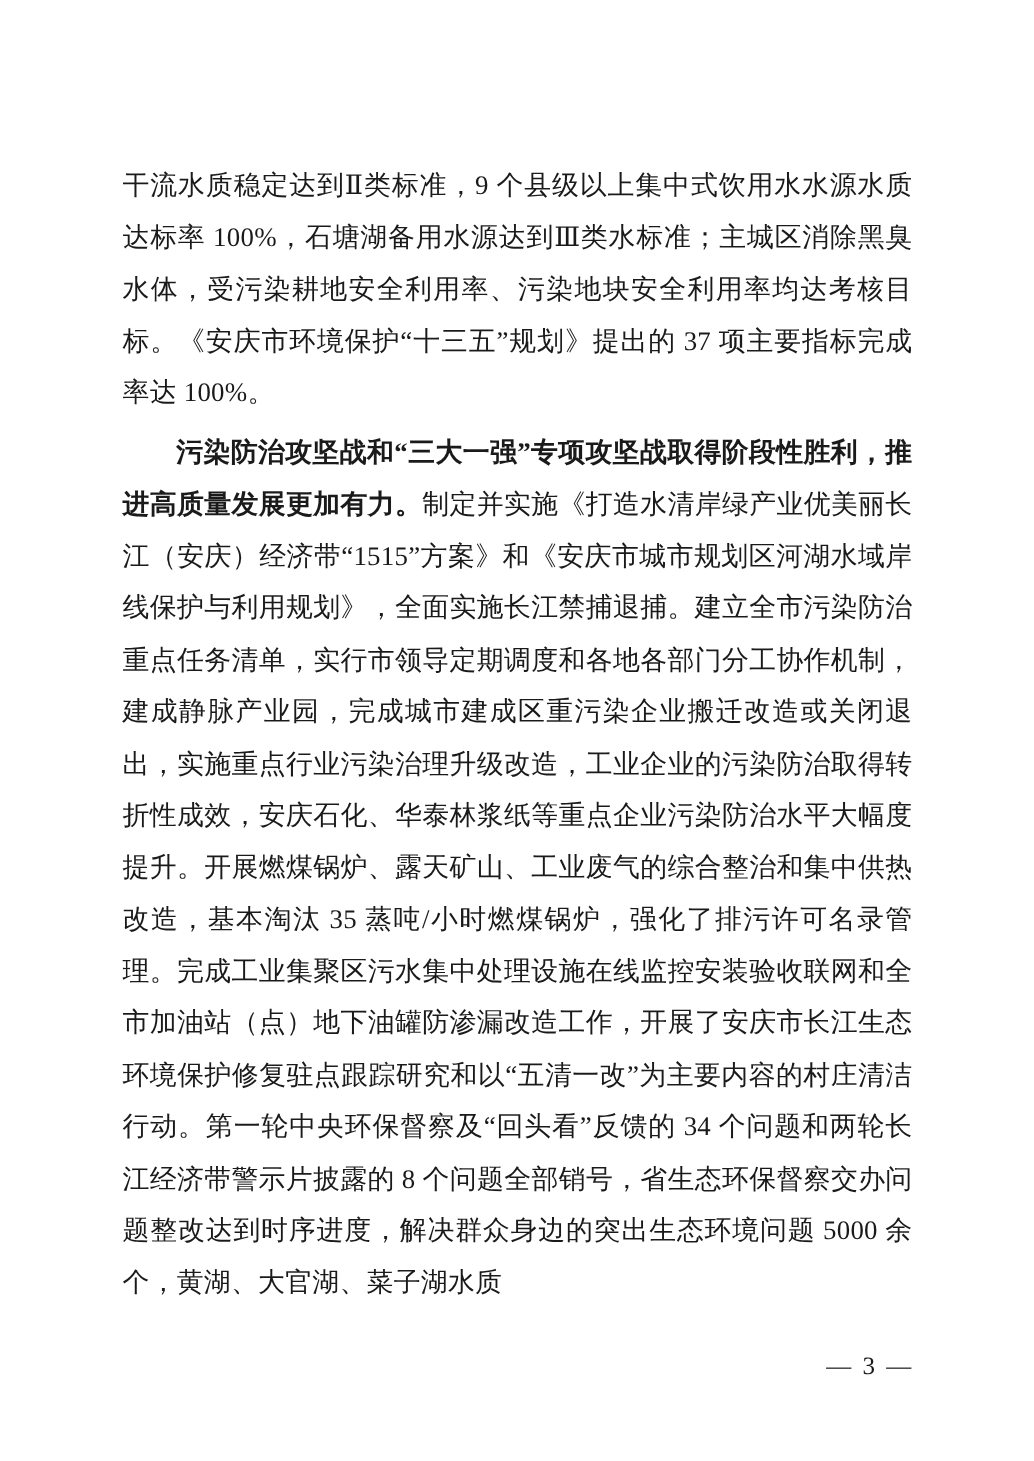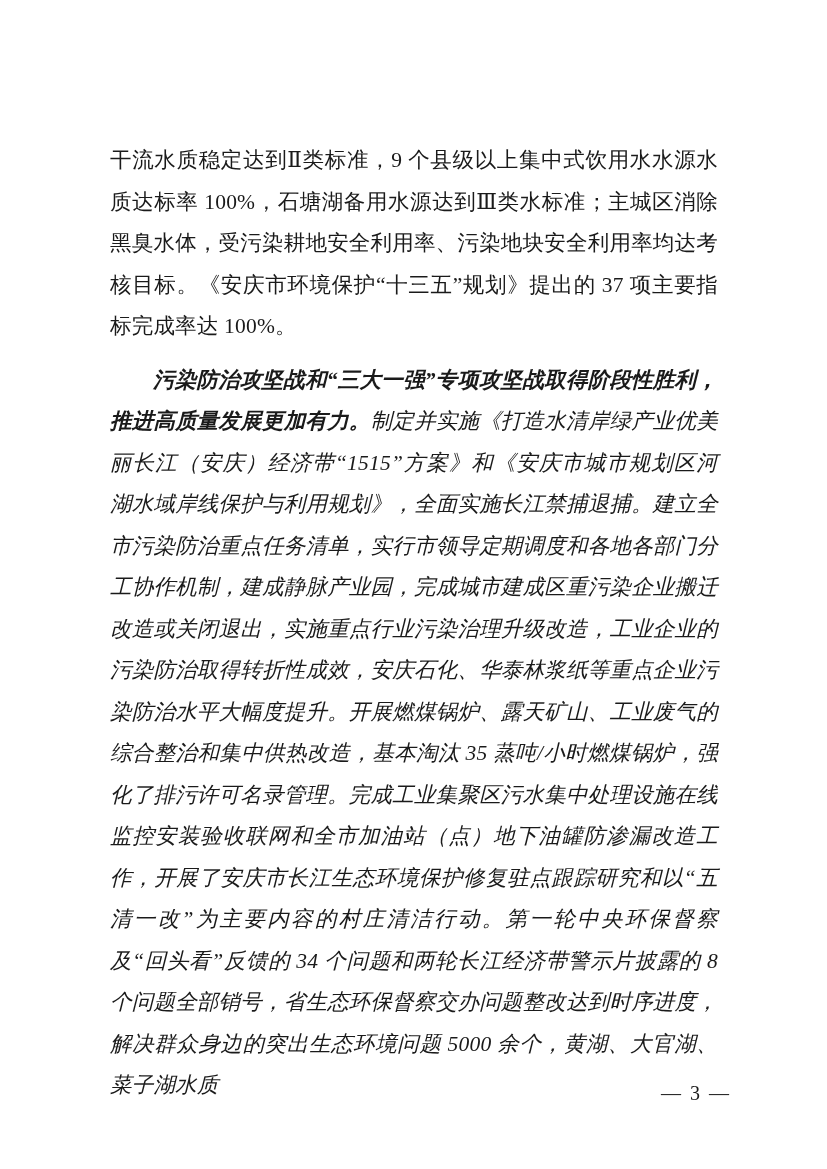--- a/index.html
+++ b/index.html
@@ -24,25 +24,24 @@
     top: 128px;
     width: 632px;
   }
   .para {
     font-size: 21.5px;
     line-height: 41.5px;
     color: #1a1a1a;
     text-align: justify;
     text-justify: inter-ideograph;
     letter-spacing: 0.2px;
-    margin: 12px;
+    margin: 0;
   }
   .para + .para {
     margin-top: 6px;
-    font-style: italic;
   }
   .indent {
     text-indent: 2em;
   }
   .bold-lead {
     font-weight: bold;
   }
   .footer {
     position: absolute;
     right: 96px;

